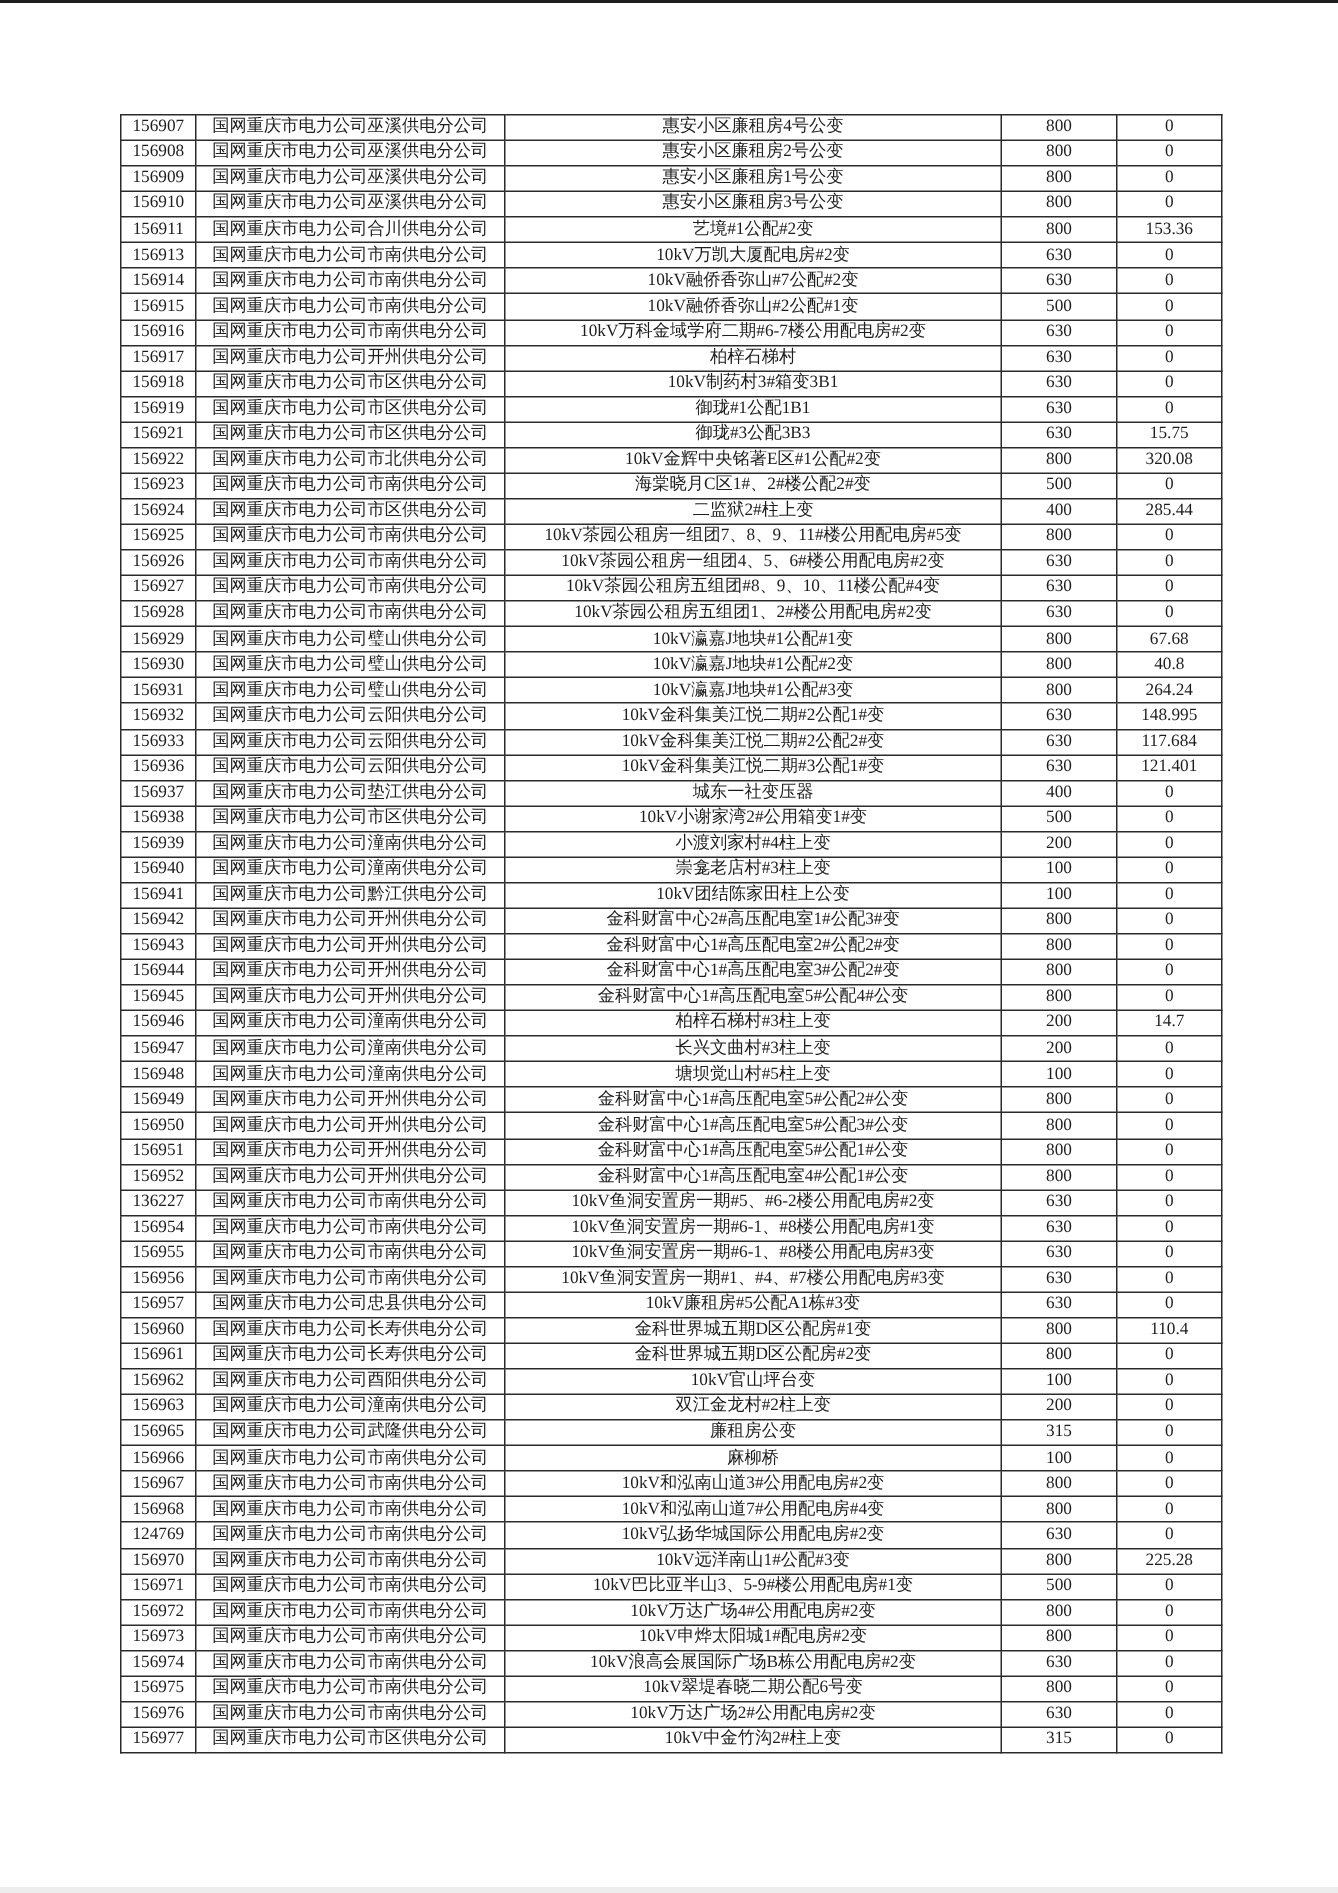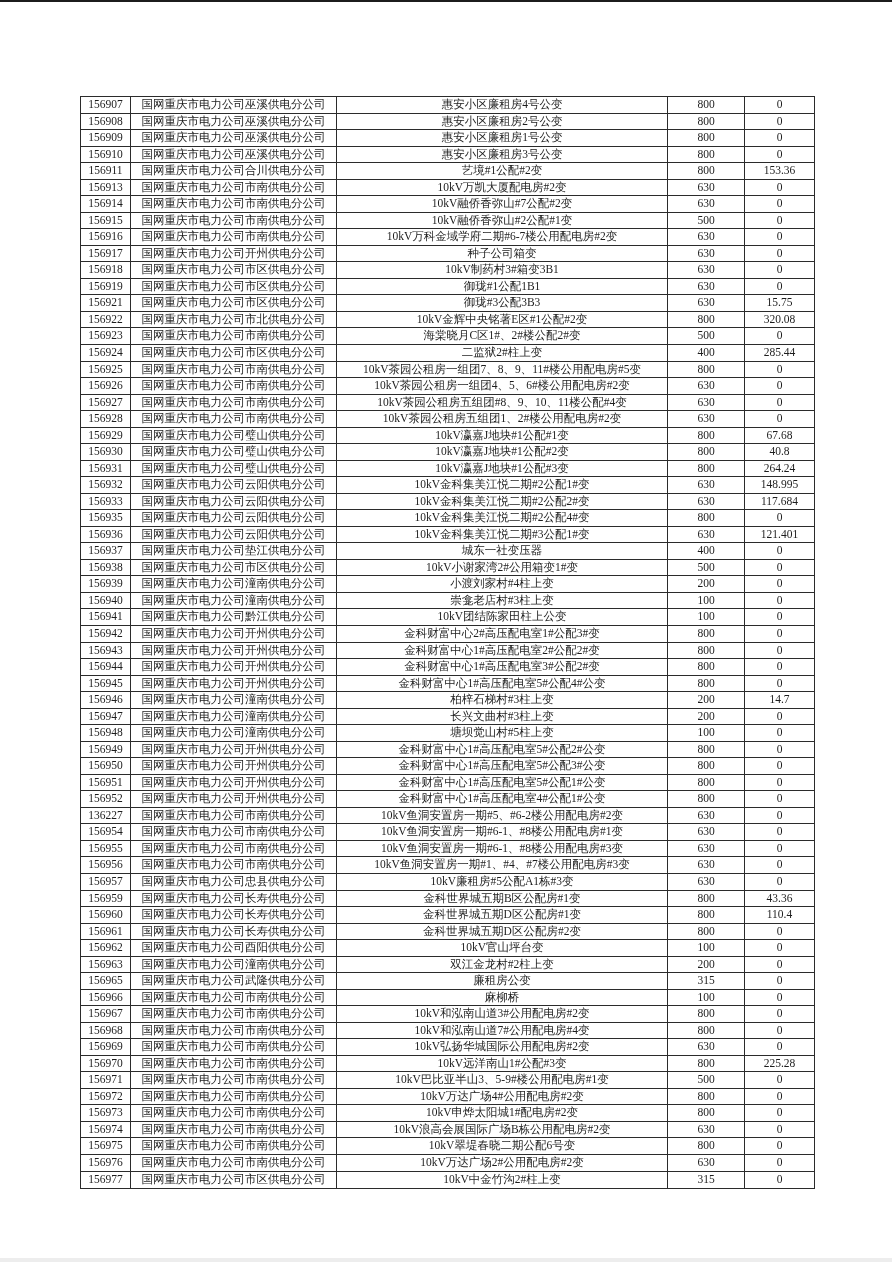--- a/index.html
+++ b/index.html
@@ -22,21 +22,21 @@
   }
   .bottom-edge {
     position: absolute;
     bottom: 0; left: 0;
     width: 892px; height: 4px;
     background: #ededed;
   }
   table.doc-table {
     position: absolute;
     left: 80px;
-    top: 96px;
+    top: 76px;
     width: 735px;
     height: 1093px;
     border-collapse: collapse;
     table-layout: fixed;
   }
   table.doc-table td {
     border: 1px solid #2b2b2b;
     padding: 0 2px;
     text-align: center;
     vertical-align: middle;
@@ -126,21 +126,21 @@
       <tr>
         <td>156916</td>
         <td>国网重庆市电力公司市南供电分公司</td>
         <td>10kV万科金域学府二期#6-7楼公用配电房#2变</td>
         <td>630</td>
         <td>0</td>
       </tr>
       <tr>
         <td>156917</td>
         <td>国网重庆市电力公司开州供电分公司</td>
-        <td>种子公司箱变</td>
+        <td>柏梓石梯村</td>
         <td>630</td>
         <td>0</td>
       </tr>
       <tr>
         <td>156918</td>
         <td>国网重庆市电力公司市区供电分公司</td>
         <td>10kV制药村3#箱变3B1</td>
         <td>630</td>
         <td>0</td>
       </tr>
@@ -236,27 +236,20 @@
         <td>148.995</td>
       </tr>
       <tr>
         <td>156933</td>
         <td>国网重庆市电力公司云阳供电分公司</td>
         <td>10kV金科集美江悦二期#2公配2#变</td>
         <td>630</td>
         <td>117.684</td>
       </tr>
       <tr>
-        <td>156935</td>
-        <td>国网重庆市电力公司云阳供电分公司</td>
-        <td>10kV金科集美江悦二期#2公配4#变</td>
-        <td>800</td>
-        <td>0</td>
-      </tr>
-      <tr>
         <td>156936</td>
         <td>国网重庆市电力公司云阳供电分公司</td>
         <td>10kV金科集美江悦二期#3公配1#变</td>
         <td>630</td>
         <td>121.401</td>
       </tr>
       <tr>
         <td>156937</td>
         <td>国网重庆市电力公司垫江供电分公司</td>
         <td>城东一社变压器</td>
@@ -397,27 +390,20 @@
         <td>0</td>
       </tr>
       <tr>
         <td>156957</td>
         <td>国网重庆市电力公司忠县供电分公司</td>
         <td>10kV廉租房#5公配A1栋#3变</td>
         <td>630</td>
         <td>0</td>
       </tr>
       <tr>
-        <td>156959</td>
-        <td>国网重庆市电力公司长寿供电分公司</td>
-        <td>金科世界城五期B区公配房#1变</td>
-        <td>800</td>
-        <td>43.36</td>
-      </tr>
-      <tr>
         <td>156960</td>
         <td>国网重庆市电力公司长寿供电分公司</td>
         <td>金科世界城五期D区公配房#1变</td>
         <td>800</td>
         <td>110.4</td>
       </tr>
       <tr>
         <td>156961</td>
         <td>国网重庆市电力公司长寿供电分公司</td>
         <td>金科世界城五期D区公配房#2变</td>
@@ -460,21 +446,21 @@
         <td>0</td>
       </tr>
       <tr>
         <td>156968</td>
         <td>国网重庆市电力公司市南供电分公司</td>
         <td>10kV和泓南山道7#公用配电房#4变</td>
         <td>800</td>
         <td>0</td>
       </tr>
       <tr>
-        <td>156969</td>
+        <td>124769</td>
         <td>国网重庆市电力公司市南供电分公司</td>
         <td>10kV弘扬华城国际公用配电房#2变</td>
         <td>630</td>
         <td>0</td>
       </tr>
       <tr>
         <td>156970</td>
         <td>国网重庆市电力公司市南供电分公司</td>
         <td>10kV远洋南山1#公配#3变</td>
         <td>800</td>

